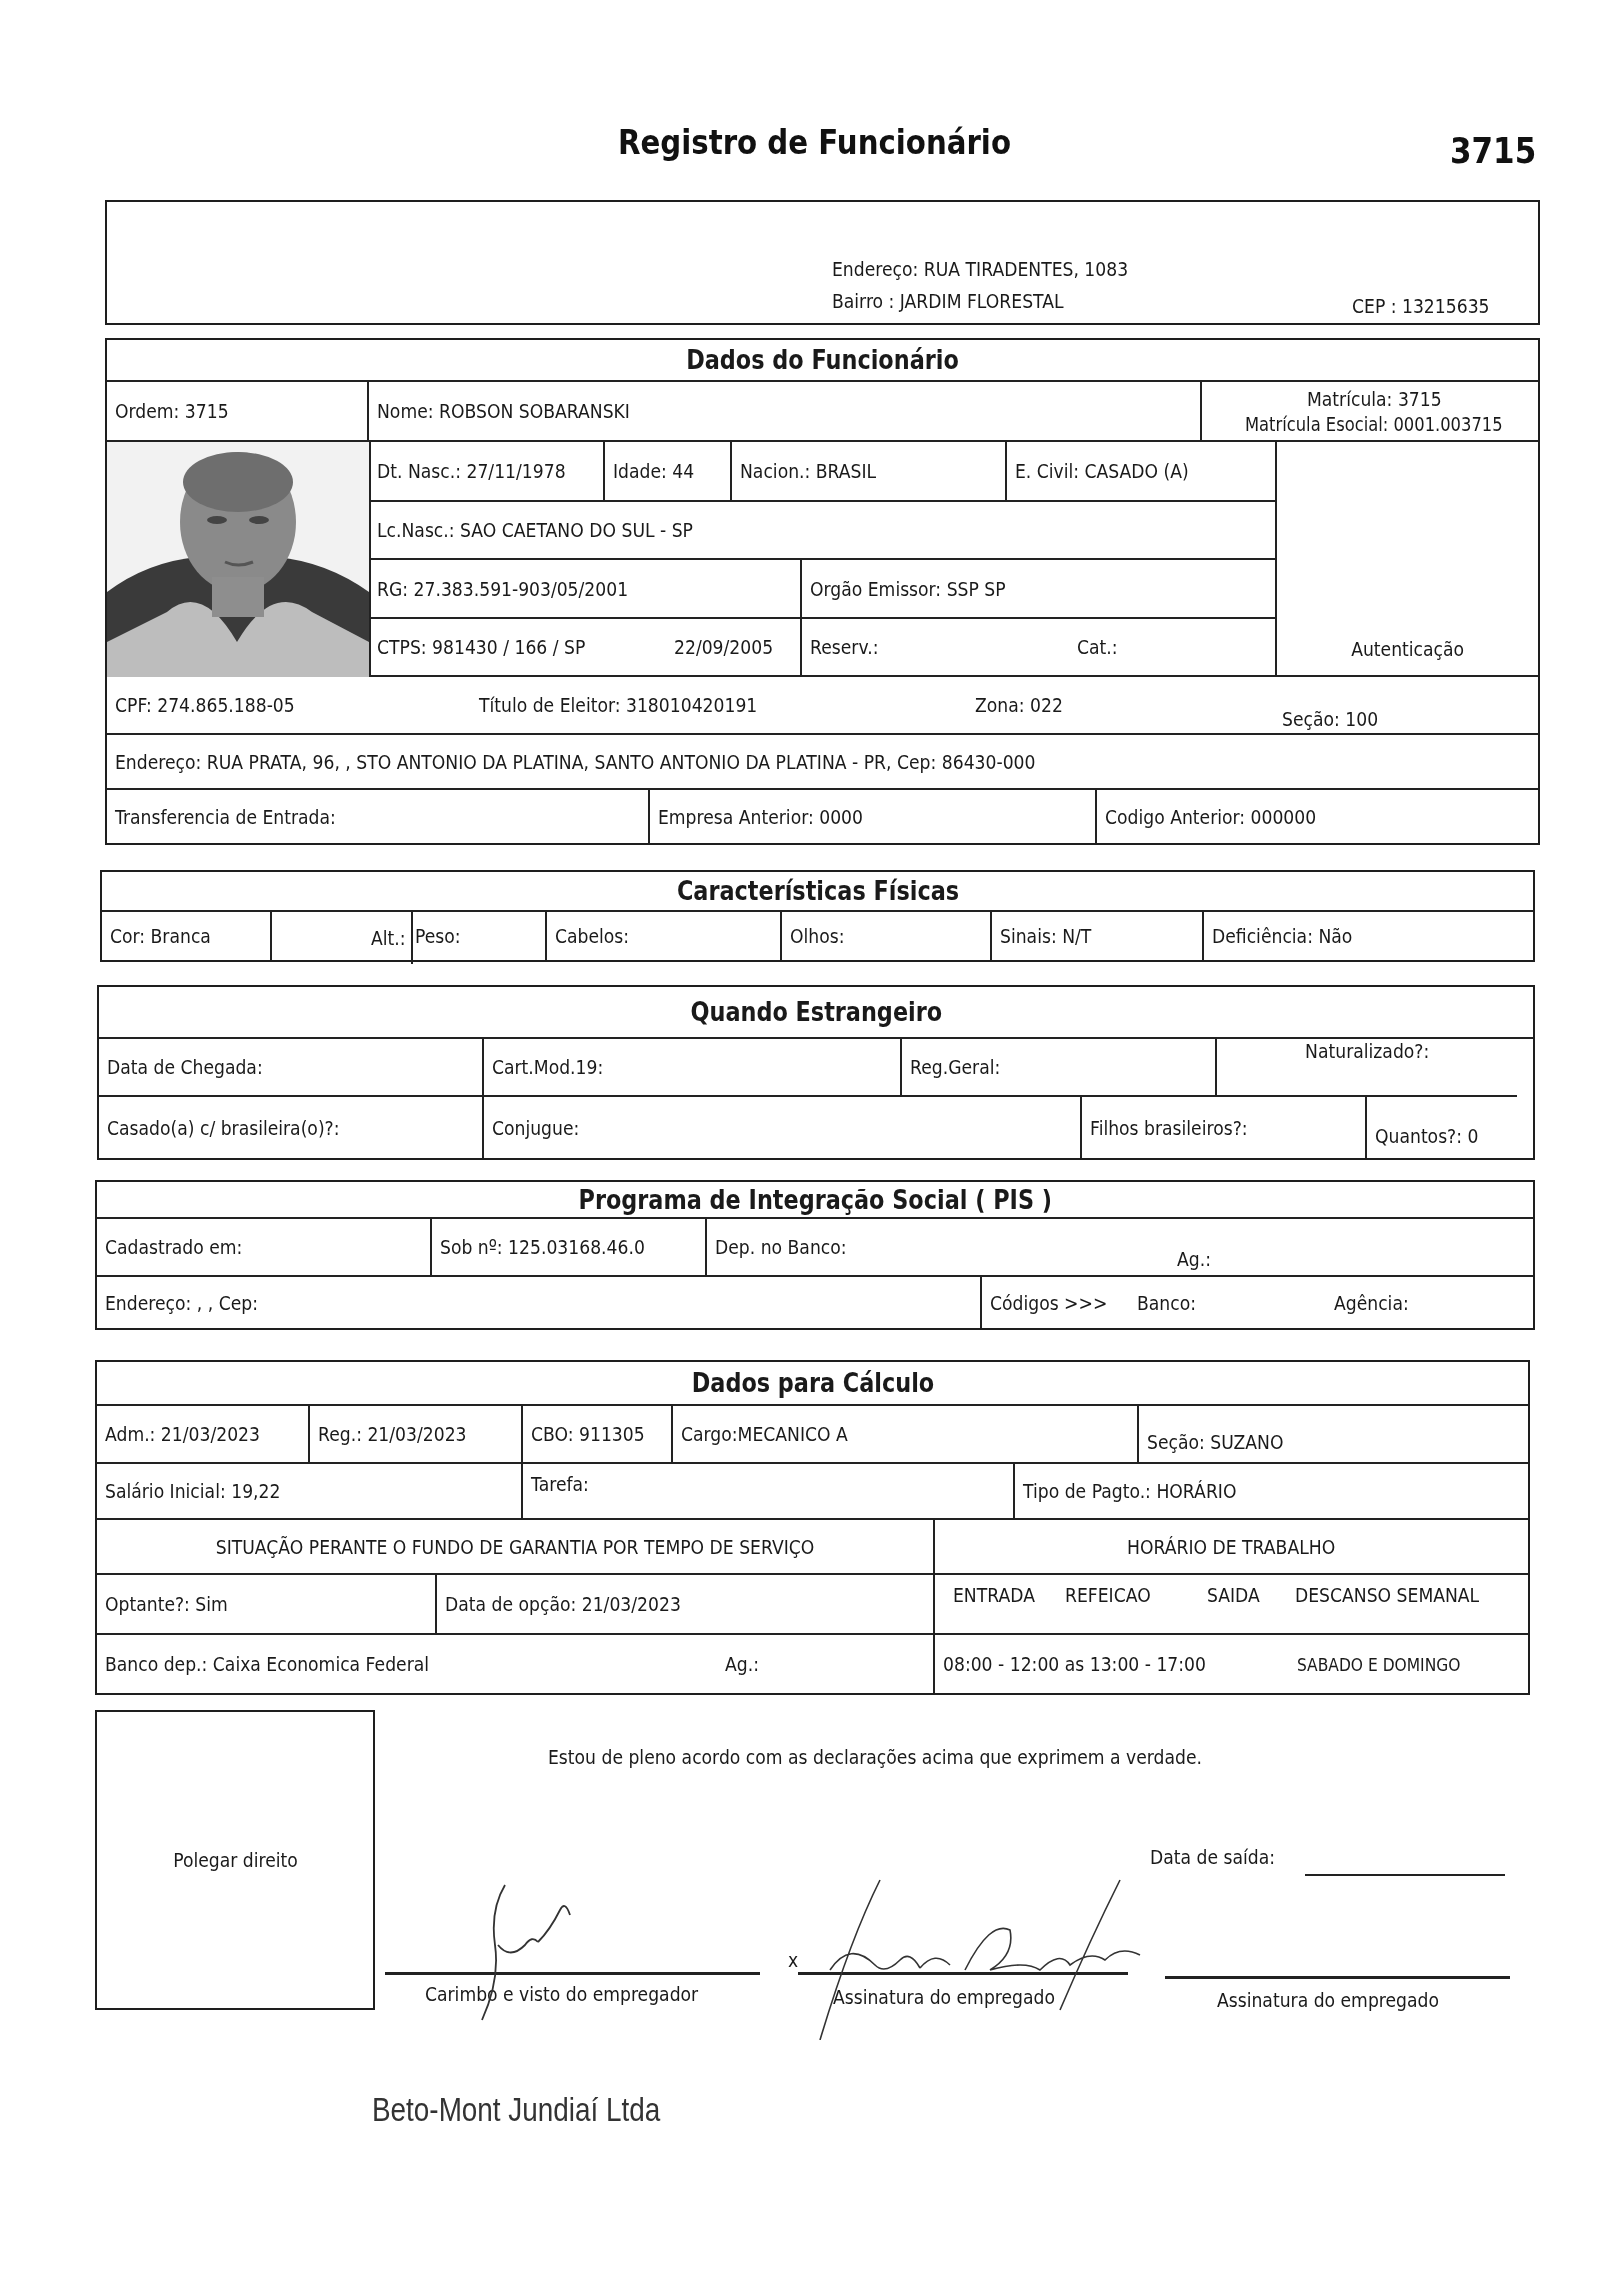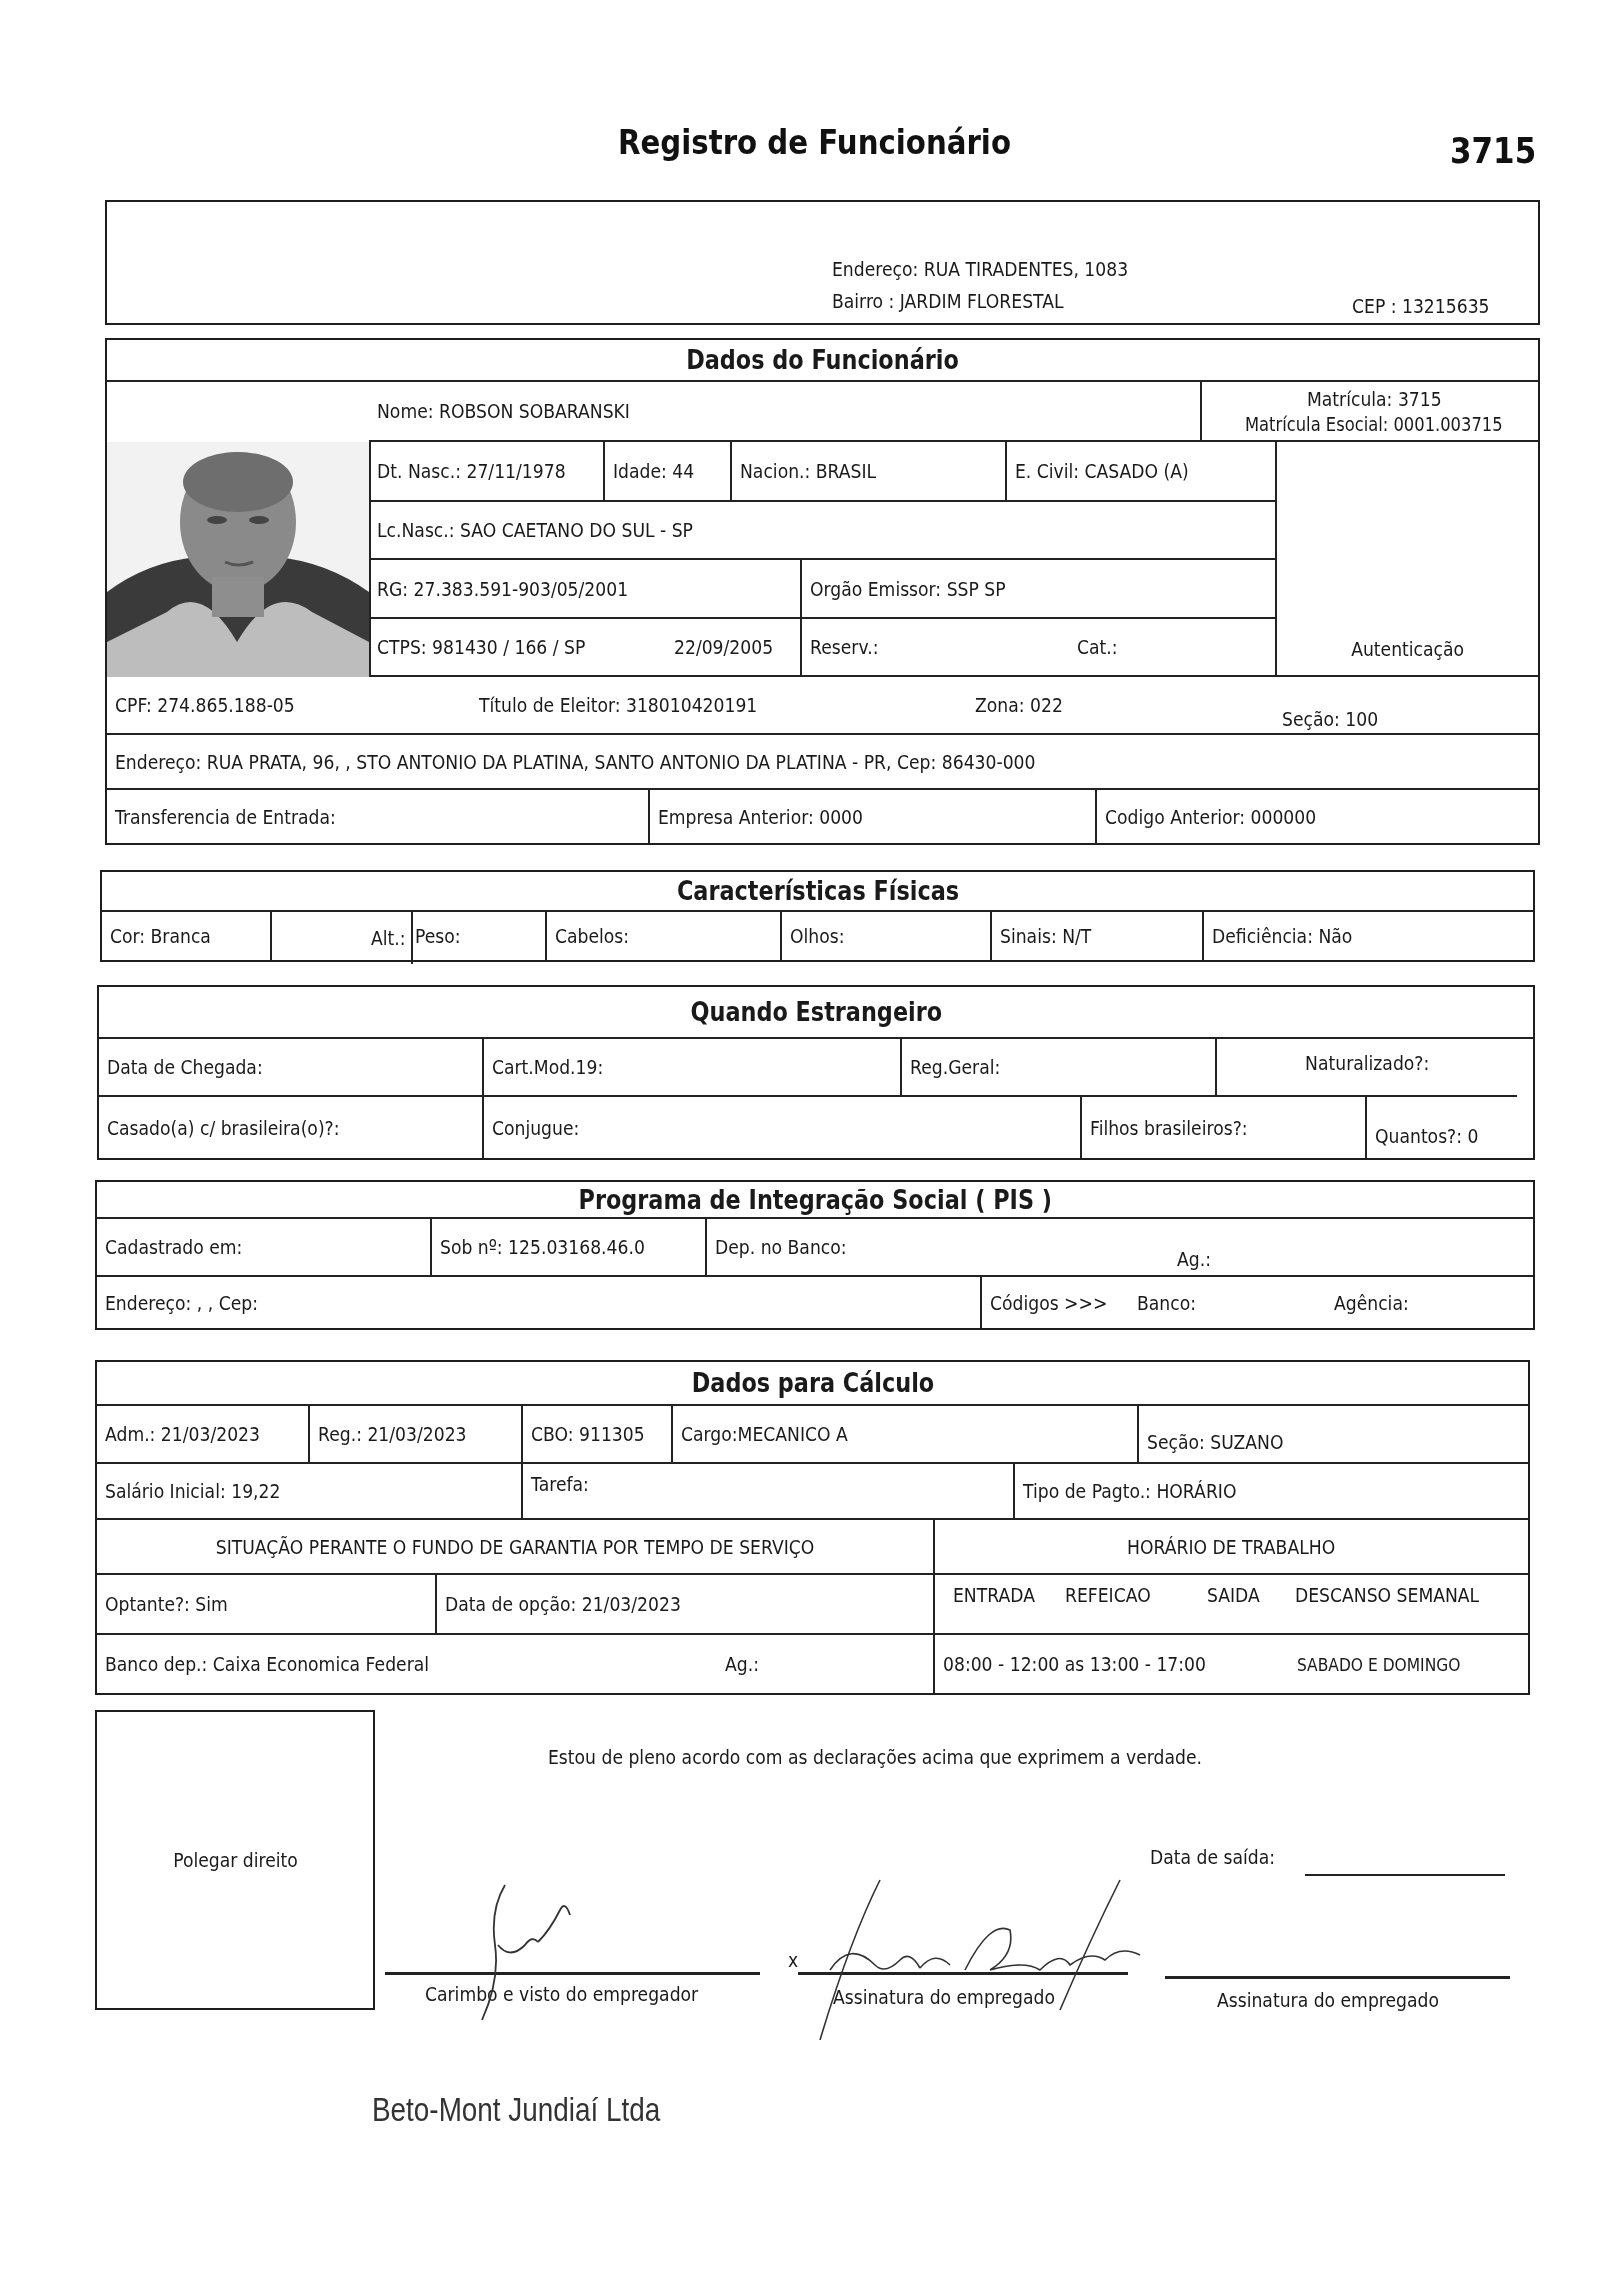--- a/index.html
+++ b/index.html
@@ -40,20 +40,23 @@
     <span class="t">Bairro : JARDIM FLORESTAL</span>
   </div>
   <div class="label-small" style="left:1245px; top:92px;"><span class="t">CEP : 13215635</span></div>
 </div>
 
 <div class="box" style="left:105px; top:338px; width:1435px; height:507px;">
   <div class="hdr" style="left:0; top:0; width:100%; height:42px;">
       <span class="t">Dados do Funcionário</span>
     </div>
 
+  <div class="cell" style="left:0; top:42px; width:262px; height:60px;">
+      <span class="t">Ordem: 3715</span>
+    </div>
   <div class="cell" style="left:262px; top:42px; width:833px; height:60px;">
       <span class="t">Nome: ROBSON SOBARANSKI</span>
     </div>
   <div class="cell stack nor" style="left:1095px; top:42px; width:336px; height:60px; gap:2px; align-items:center;">
     <span class="t" style="transform-origin:center;">Matrícula: 3715</span>
     <span class="t" style="transform-origin:center; font-size:19px;">Matrícula Esocial: 0001.003715</span>
   </div>
 
   <div class="photo" style="left:0; top:102px; width:262px; height:235px; border-right:2px solid #222;">
     <svg width="262" height="235" viewBox="0 0 262 235">
@@ -162,21 +165,21 @@
     </div>
   <div class="cell" style="left:0; top:52px; width:385px; height:58px;">
       <span class="t">Data de Chegada:</span>
     </div>
   <div class="cell" style="left:385px; top:52px; width:418px; height:58px;">
       <span class="t">Cart.Mod.19:</span>
     </div>
   <div class="cell" style="left:803px; top:52px; width:315px; height:58px;">
       <span class="t">Reg.Geral:</span>
     </div>
-  <div class="cell nor center" style="left:1118px; top:52px; width:300px; height:58px; align-items:center; padding-bottom:8px;">
+  <div class="cell nor center" style="left:1118px; top:52px; width:300px; height:58px; align-items:flex-start; padding-bottom:8px;">
       <span class="t">Naturalizado?:</span>
     </div>
   <div class="cell nob" style="left:0; top:110px; width:385px; height:61px;">
       <span class="t">Casado(a) c/ brasileira(o)?:</span>
     </div>
   <div class="cell nob" style="left:385px; top:110px; width:598px; height:61px;">
       <span class="t">Conjugue:</span>
     </div>
   <div class="cell nob" style="left:983px; top:110px; width:285px; height:61px;">
       <span class="t">Filhos brasileiros?:</span>

